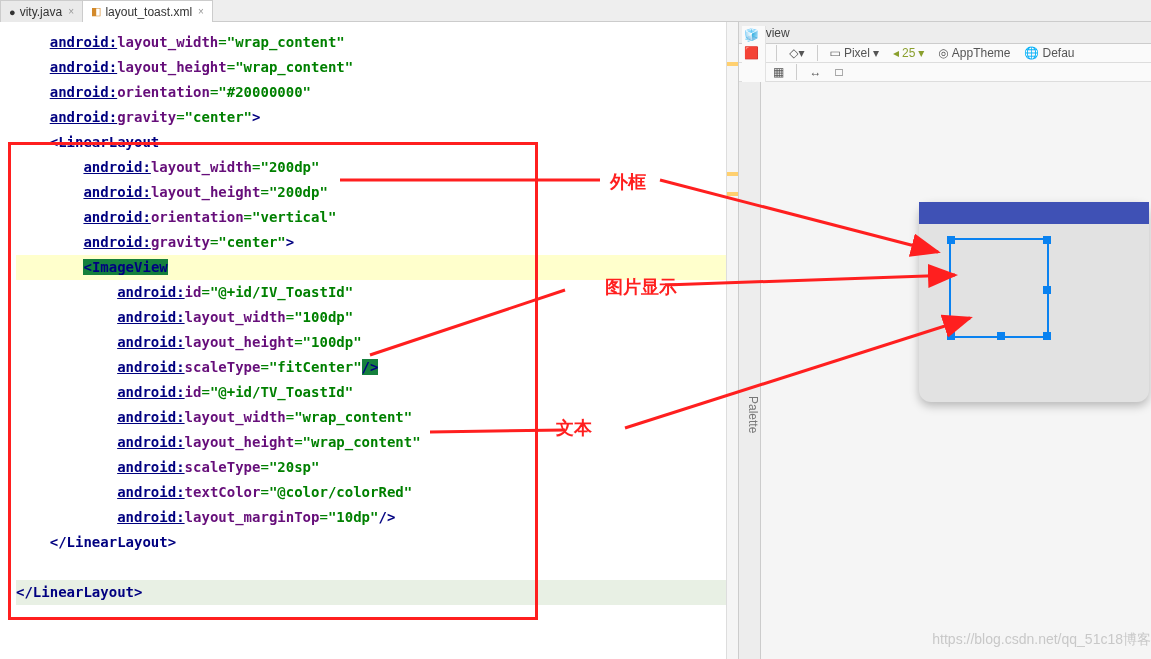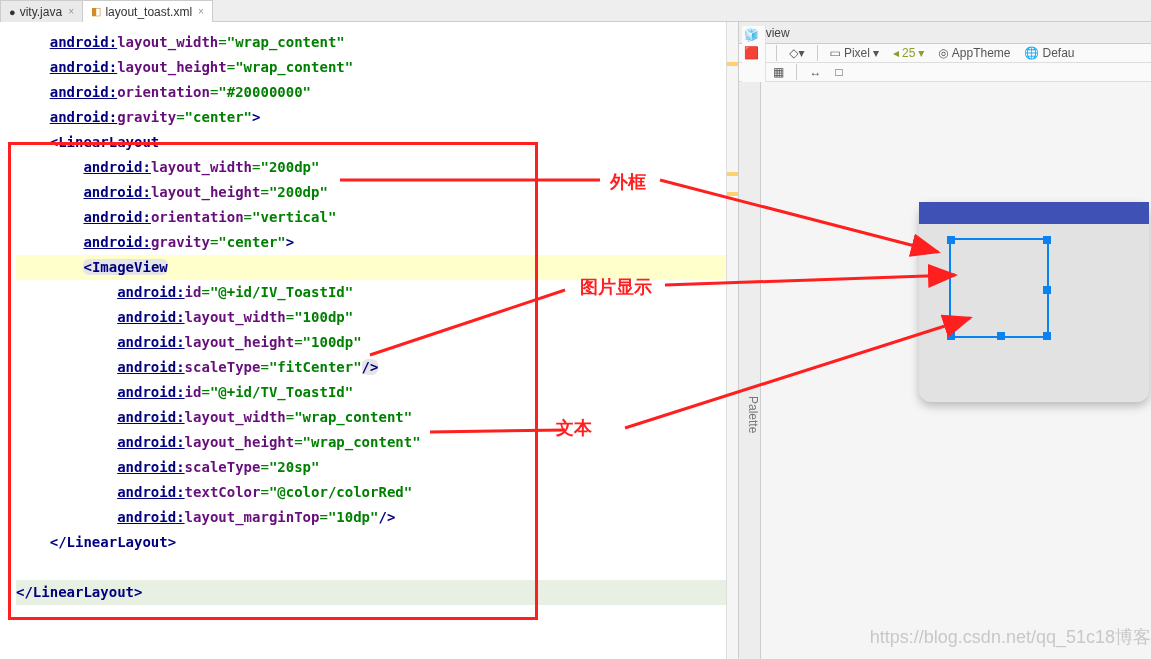--- a/index.html
+++ b/index.html
@@ -41,21 +41,21 @@
     width: 738px;
     position: relative;
     font-family: Consolas, monospace;
     font-size: 14px;
     line-height: 25px;
     padding: 8px 0 0 16px;
     overflow: hidden;
   }
   .code-line { white-space: pre; }
   .hl-caret { background: #ffffcc; display: block; }
-  .hl-sel { background: #e5e5e5; border-radius: 6px; }
+  .hl-sel { background: #15803d; }
   .c-tag { color: #000080; font-weight: bold; }
   .c-ns  { color: #000080; font-weight: bold; text-decoration: underline; }
   .c-att { color: #660e7a; font-weight: bold; }
   .c-eq  { color: #008000; }
   .c-str { color: #008000; font-weight: bold; }
   .c-br  { color: #000080; font-weight: bold; }
   .red-box {
     position: absolute;
     border: 3px solid #ff1f1f;
     left: 8px; top: 120px;
@@ -127,21 +127,21 @@
     position: absolute;
     left: 210px; top: 156px;
     width: 100px; height: 100px;
     border: 2px solid #0a82f0;
   }
   .handle { position: absolute; width: 8px; height: 8px; background: #0a82f0; }
   .watermark {
     position: absolute;
     bottom: 10px; right: 0;
     color: #c8c8c8;
-    font-size: 18px; font-family: Arial;
+    font-size: 14px; font-family: Arial;
   }
   .palette-icons { position: absolute; left: 742px; top: 26px; width: 24px; height: 56px;
     border-right:1px solid #e2e2e2; display:flex; flex-direction:column; gap:4px; padding:2px; background:#fafafa;}
 </style>
 </head>
 <body>
 
 <div class="top-tabs">
   <div class="tab inactive">
     <span class="icon">●</span>
@@ -226,21 +226,21 @@
     </div>
   </div>
 </div>
 
 <div class="palette-icons">
   <span style="color:#4fa3e0">🧊</span>
   <span style="color:#d74f4f">🟥</span>
 </div>
 
 <div class="ann" style="left:610px;top:170px">外框</div>
-<div class="ann" style="left:580px;top:275px">图片显示</div>
+<div class="ann" style="left:605px;top:275px">图片显示</div>
 <div class="ann" style="left:556px;top:416px">文本</div>
 
 <svg class="arrows" width="1151" height="659">
   <defs>
     <marker id="ah" markerWidth="10" markerHeight="8" refX="9" refY="4" orient="auto">
       <polygon points="0 0, 10 4, 0 8" fill="#ff1f1f"></polygon>
     </marker>
   </defs>
   <line x1="340" y1="180" x2="600" y2="180" stroke="#ff1f1f" stroke-width="3"></line>
   <line x1="660" y1="180" x2="938" y2="252" stroke="#ff1f1f" stroke-width="3" marker-end="url(#ah)"></line>

